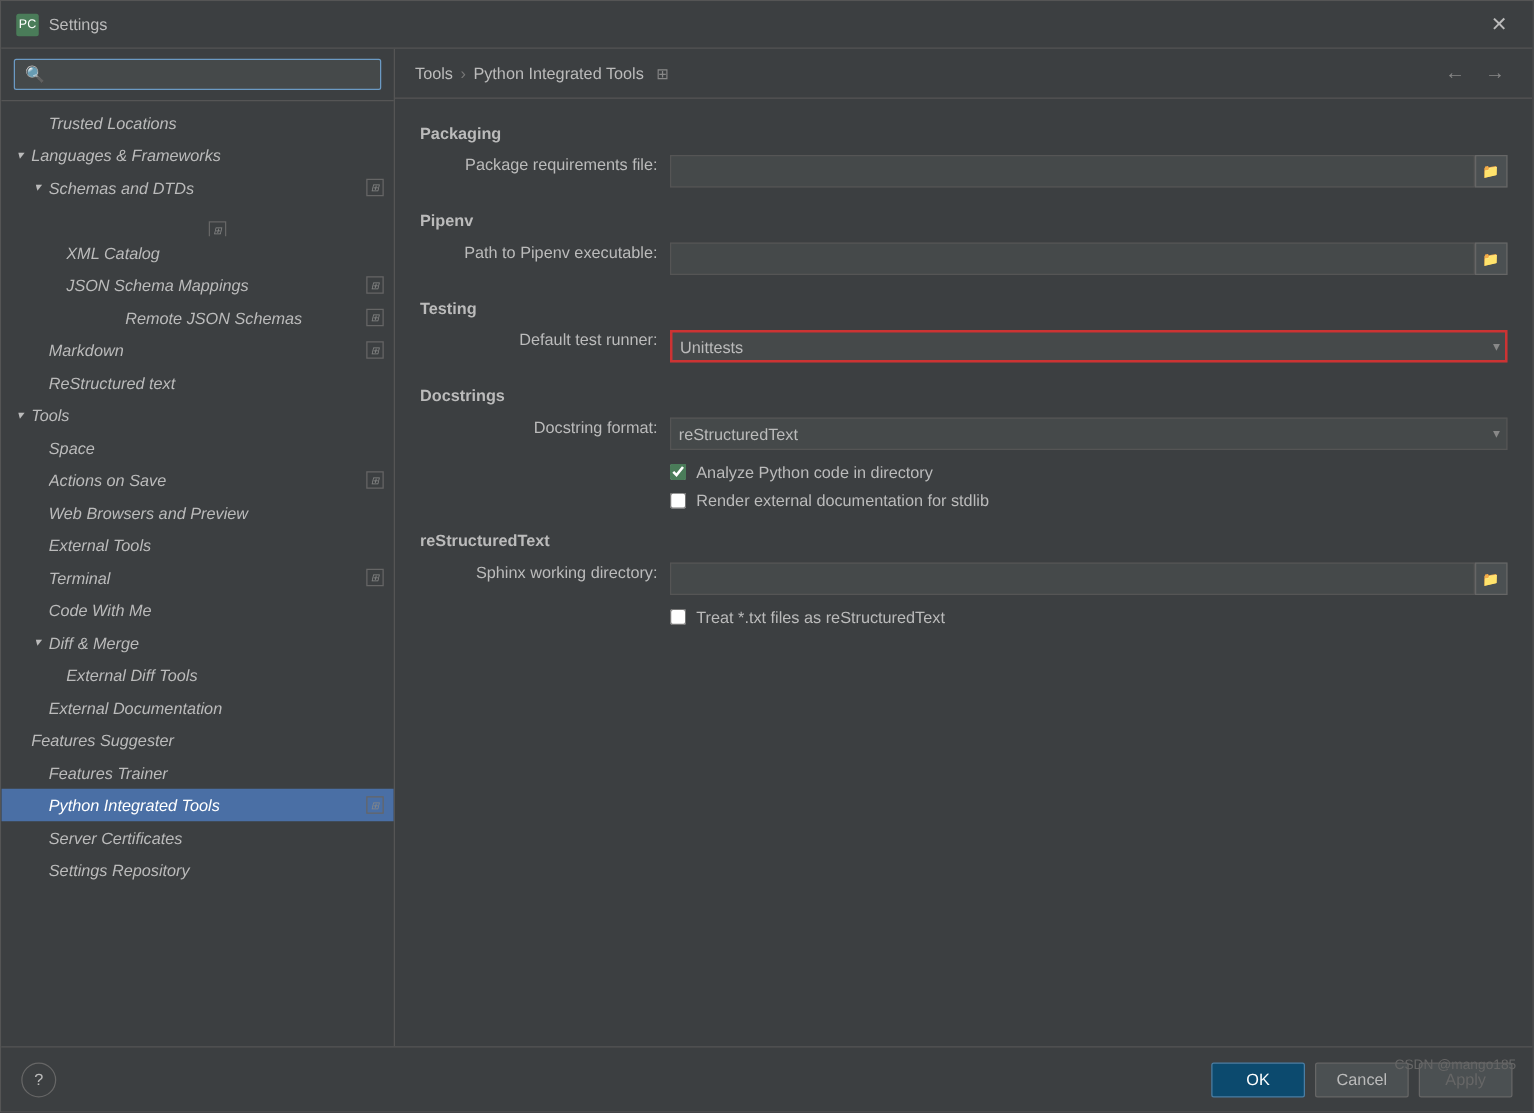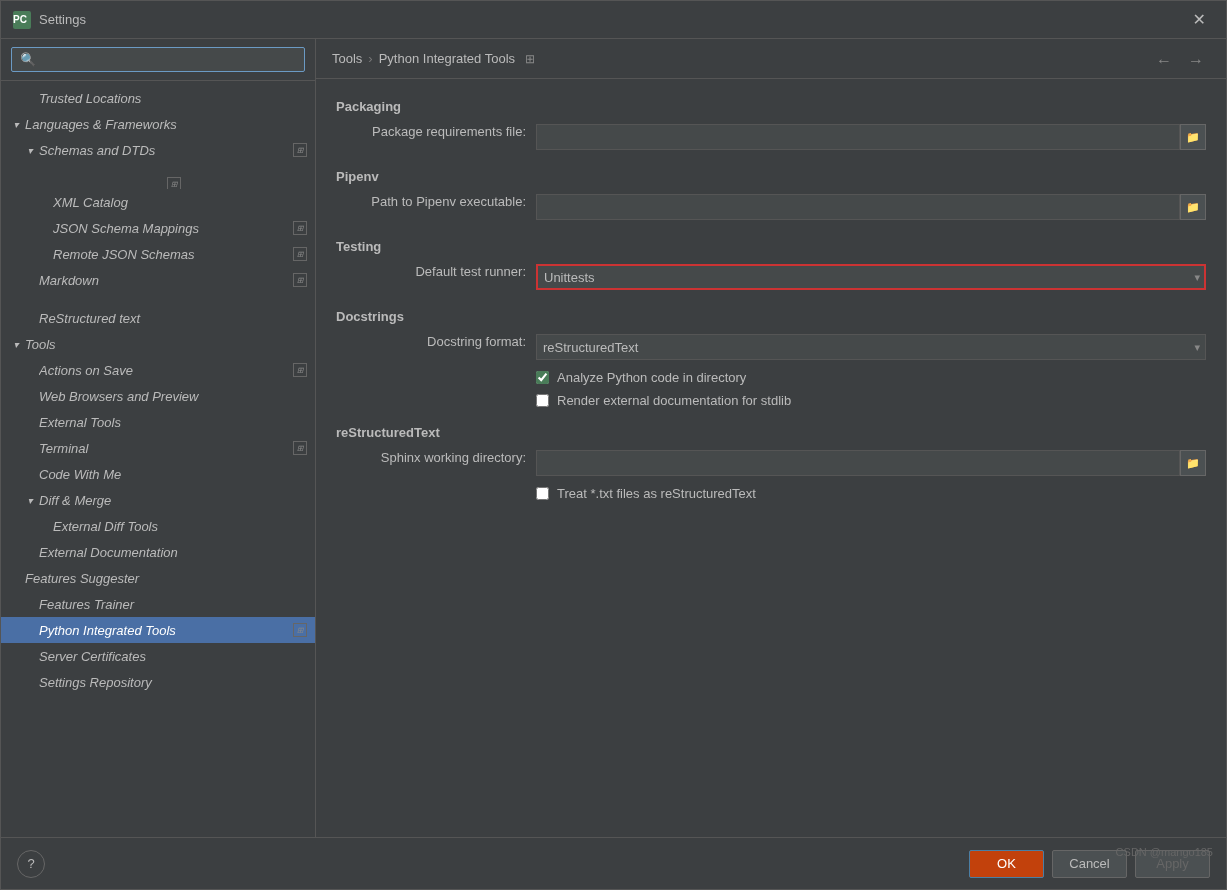--- a/index.html
+++ b/index.html
@@ -22,22 +22,22 @@
       padding: 0 12px;
       border-bottom: 1px solid #555;
       flex-shrink: 0;
     }
 
     .titlebar-icon {
       width: 18px; height: 18px;
       background: #4a7c59;
       border-radius: 2px;
       margin-right: 8px;
-      display: flex; align-items: center; 
-      font-size: 10px; color: #fff; font-weight: bold;
+      display: flex; align-items: center; justify-content: center;
+      font-size: 10px; color: #fff; font-weight: normal;
       flex-shrink: 0;
     }
 
     .titlebar-title {
       color: #bbbbbb;
       font-size: 13px;
       flex: 1;
     }
 
     .titlebar-close {
@@ -321,21 +321,21 @@
       height: 28px;
       padding: 0 16px;
       border: 1px solid #666;
       border-radius: 2px;
       background: #4b5052;
       color: #bbbbbb;
       font-size: 13px;
       cursor: pointer;
     }
     .action-btn.primary {
-      background: #c2410c;
+      background: #0c4a6e;
       border-color: #4a7ea4;
       color: #fff;
     }
     .action-btn.disabled { color: #666; cursor: default; }
 
     .watermark {
       font-size: 11px;
       color: #666;
       position: absolute;
       bottom: 32px;
@@ -383,37 +383,41 @@
           </div>
           <div class="tree-item" style="padding-left: 36px;">
             <span class="arrow"></span>
             <span class="label">XML Catalog</span>
           </div>
           <div class="tree-item" style="padding-left: 36px;">
             <span class="arrow"></span>
             <span class="label">JSON Schema Mappings</span>
             <span class="ext-icon">⊞</span>
           </div>
-          <div class="tree-item" style="padding-left: 36px;">
+          <div class="tree-item" style="padding-left: 36px; text-align: center;">
             <span class="arrow"></span>
             <span class="label">Remote JSON Schemas</span>
             <span class="ext-icon">⊞</span>
           </div>
           <div class="tree-item" style="padding-left: 22px;">
             <span class="arrow"></span>
             <span class="label">Markdown</span>
             <span class="ext-icon">⊞</span>
           </div>
-          <div class="tree-item" style="padding-left: 22px; margin-top: 12px;">
+          <div class="tree-item" style="padding-left: 22px;">
             <span class="arrow"></span>
             <span class="label">ReStructured text</span>
           </div>
           <div class="tree-item" style="padding-left: 8px;">
             <span class="arrow">▾</span>
             <span class="label">Tools</span>
+          </div>
+          <div class="tree-item" style="padding-left: 22px;">
+            <span class="arrow"></span>
+            <span class="label">Space</span>
           </div>
           <div class="tree-item" style="padding-left: 22px;">
             <span class="arrow"></span>
             <span class="label">Actions on Save</span>
             <span class="ext-icon">⊞</span>
           </div>
           <div class="tree-item" style="padding-left: 22px;">
             <span class="arrow"></span>
             <span class="label">Web Browsers and Preview</span>
           </div>

